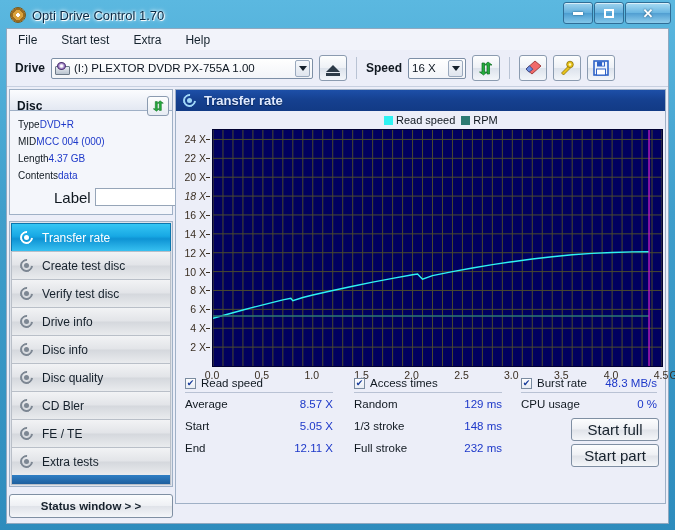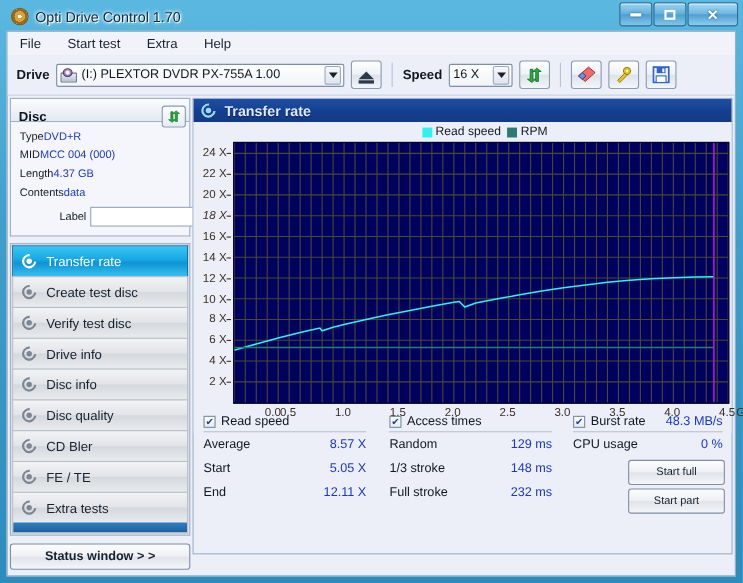--- a/index.html
+++ b/index.html
@@ -100,21 +100,21 @@
     display:flex;align-items:center;justify-content:center;font-size:11px;color:#19a02e;font-weight:bold;
   }
   .disc-info{
     border:1px solid #9fb0c6;border-top:none;background:#f4f6fb;box-sizing:border-box;
     padding:5px 8px 6px 8px;
   }
   .row{display:flex;justify-content:flex-start;align-items:center;height:17px;font-size:10px;}
   .row .k{color:#101820;}
   .row .v{color:#1d38c9;}
   .labelrow{display:flex;align-items:center;gap:4px;height:22px;margin-top:2px;}
-  .labelrow .k{font-size:10px;color:#101820;width:40px;padding-left:36px;}
+  .labelrow .k{font-size:15px;color:#101820;width:40px;padding-left:36px;}
   .label-input{flex:1;height:18px;border:1px solid #96a5b8;background:#fff;box-sizing:border-box;}
   .disc-btn{
     width:22px;height:20px;border:1px solid #8b9bb0;border-radius:3px;
     background:linear-gradient(180deg,#fdfefe,#e7ecf3);display:flex;align-items:center;justify-content:center;
   }
   .cd{width:14px;height:14px;border-radius:50%;
     background:radial-gradient(circle,#fff 18%,#dfe07a 26%,#c9cb5e 55%,#e8e9a8 78%,#9fa23f 100%);
     border:1px solid #7e8030;box-sizing:border-box;}
 
   .navlist{margin-top:6px;border:1px solid #9fb0c6;background:#dfe3ea;padding:1px;box-sizing:border-box;}
@@ -171,21 +171,21 @@
   .cbx{width:11px;height:11px;border:1px solid #7a8ba0;background:linear-gradient(180deg,#fff,#e7ecf3);
     display:flex;align-items:center;justify-content:center;box-sizing:border-box;}
   .cbx::after{content:"✔";font-size:9px;color:#1c3f9c;line-height:1;}
   .hr{height:1px;background:#b9c2d4;margin-top:3px;}
   .srow{display:flex;justify-content:space-between;font-size:11.5px;height:22px;align-items:center;}
   .srow .k{color:#101820;}
   .srow .v{color:#1d38c9;}
   .actbtn{
     height:21px;border:1px solid #7f8fa3;border-radius:3px;
     background:linear-gradient(180deg,#fcfdfe 0%,#eef0f4 48%,#e0e3e9 52%,#f4f6f9 100%);
-    display:flex;align-items:center;justify-content:center;font-size:10px;color:#16212c;margin-top:3px;
+    display:flex;align-items:center;justify-content:center;font-size:15px;color:#16212c;margin-top:3px;
   }
 </style>
 </head>
 <body>
 
 <div class="win">
 
   <div class="titlebar">
     <div class="title-icon"></div>
     <div class="title-text">Opti Drive Control 1.70</div>
@@ -441,21 +441,21 @@
                 <line x1="0" y1="66.08" x2="449" y2="66.08" stroke="#4a4a2e" stroke-width="1"></line>
                 <line x1="0" y1="47.20" x2="449" y2="47.20" stroke="#4a4a2e" stroke-width="1"></line>
                 <line x1="0" y1="28.32" x2="449" y2="28.32" stroke="#4a4a2e" stroke-width="1"></line>
                 <line x1="0" y1="9.44" x2="449" y2="9.44" stroke="#4a4a2e" stroke-width="1"></line>
                 <polyline points="0.00,188.33 9.98,185.50 19.96,182.76 29.93,180.02 39.91,177.38 49.89,174.83 59.87,172.37 69.84,169.92 77.83,168.22 79.82,170.68 89.80,167.47 99.78,165.01 119.73,160.48 139.69,156.23 159.64,152.17 179.60,148.40 199.56,144.81 204.54,144.05 209.53,149.15 219.51,145.56 239.47,141.60 259.42,138.01 279.38,134.61 299.33,131.69 319.29,129.04 339.24,126.68 359.20,124.80 379.16,123.38 399.11,122.44 419.07,121.87 436.03,121.68" fill="none" stroke="#2ef2f2" stroke-width="1.4"></polyline>
                 <polyline points="0.00,185.97 99.78,185.97 199.56,185.97 299.33,185.97 399.11,185.97 436.03,185.97" fill="none" stroke="#2d7a72" stroke-width="1.4"></polyline>
                 <line x1="436.03" y1="0" x2="436.03" y2="236" stroke="#c81ec8" stroke-width="1.3"></line>
               </svg>
           </div>
           <div class="xlabels" id="xlabels">
-              <div class="xlab" style="left: 36px; top: 0px; margin-left: 36px;">0.0</div>
+              <div class="xlab" style="left: 36px; top: 0px;">0.0</div>
               <div class="xlab" style="left: 85.8889px; top: 0px;">0.5</div>
               <div class="xlab" style="left: 135.778px; top: 0px;">1.0</div>
               <div class="xlab" style="left: 185.667px; top: 0px;">1.5</div>
               <div class="xlab" style="left: 235.556px; top: 0px;">2.0</div>
               <div class="xlab" style="left: 285.444px; top: 0px;">2.5</div>
               <div class="xlab" style="left: 335.333px; top: 0px;">3.0</div>
               <div class="xlab" style="left: 385.222px; top: 0px;">3.5</div>
               <div class="xlab" style="left: 435.111px; top: 0px;">4.0</div>
               <div class="xlab" style="left: 485px; top: 0px;">4.5</div>
               <div class="xlab" style="left: 501px; top: 0px;">GB</div>

